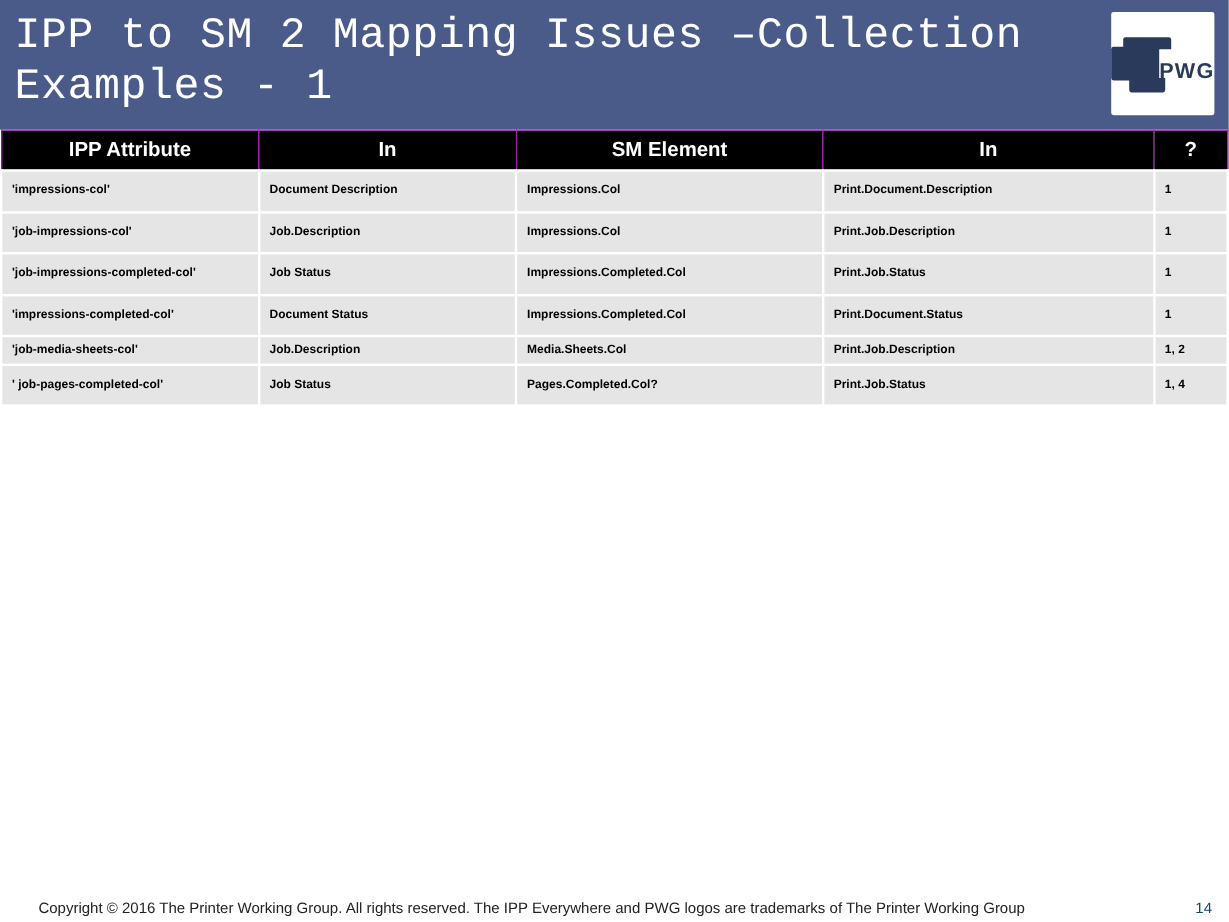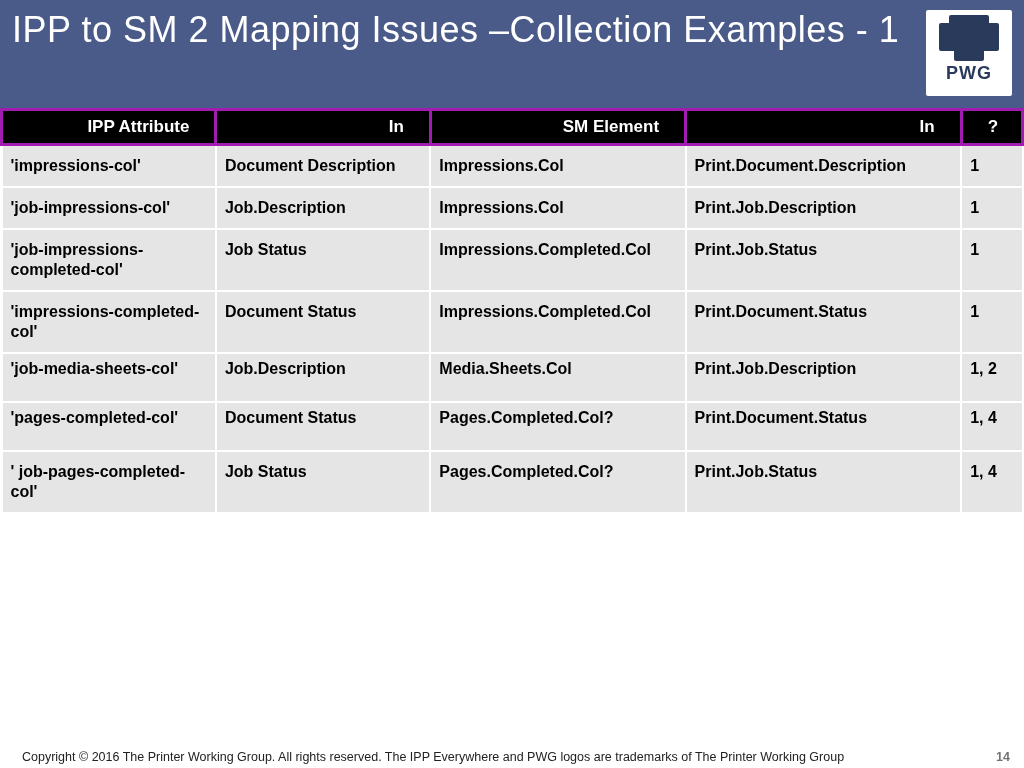--- a/index.html
+++ b/index.html
@@ -1,37 +1,37 @@
 <!DOCTYPE html>
 <html><head>
 <meta charset="utf-8">
 <style>
   * { margin: 0; padding: 0; box-sizing: border-box; }
   html, body { width: 1024px; height: 768px; font-family: Verdana, Arial, sans-serif; background: #fff; overflow: hidden; }
   .slide { width: 1024px; height: 768px; position: relative; }
   .title-bar { background: #4a5b8a; color: #fff; padding: 8px 12px 10px 12px; display: flex; align-items: flex-start; justify-content: space-between; height: 108px; }
-  .title-text { font-size: 36px; font-weight: 400; line-height: 1.2; letter-spacing: 0.5px; }
-  .logo { width: 86px; height: 86px; background: #fff; border-radius: 2px; display: flex; flex-direction: column; align-items: center; justify-content: center; position: relative; margin-top: 2px; }
+  .title-text { font-size: 36px; font-weight: 400; line-height: 1.2; letter-spacing: 0.5px; font-family: Liberation Mono, monospace; }
+  .logo { width: 86px; height: 86px; background: #fff; border-radius: 2px; display: flex; flex-direction: row; align-items: center; justify-content: center; position: relative; margin-top: 2px; }
   .logo-printer { width: 60px; height: 28px; background: #2a3a5a; position: relative; border-radius: 2px; }
   .logo-printer::before { content: ""; position: absolute; top: -8px; left: 10px; width: 40px; height: 10px; background: #2a3a5a; border-radius: 2px 2px 0 0; }
   .logo-printer::after { content: ""; position: absolute; bottom: -10px; left: 15px; width: 30px; height: 12px; background: #2a3a5a; border-radius: 0 0 2px 2px; }
   .logo-text { font-size: 18px; font-weight: 700; color: #2a3a5a; margin-top: 12px; letter-spacing: 1px; }
 
   table { width: 100%; border-collapse: collapse; table-layout: fixed; }
-  thead th { background: #000; color: #fff; text-align: right; font-weight: 700; font-size: 17px; padding: 6px 25px; border: 3px solid #a21caf; }
-  tbody td { background: #e5e5e5; font-weight: 700; font-size: 16px; padding: 10px 8px; border: 2px solid #fff; word-wrap: break-word; vertical-align: top; line-height: 1.25; }
-  tbody tr.tight td { padding-top: 5px; padding-bottom: 22px; }
+  thead th { background: #000; color: #fff; text-align: center; font-weight: 700; font-size: 17px; padding: 6px 25px; border: 1px solid #a21caf; }
+  tbody td { background: #e5e5e5; font-weight: 700; font-size: 10px; padding: 10px 8px; border: 2px solid #fff; word-wrap: break-word; vertical-align: top; line-height: 1.25; }
+  tbody tr.tight td { padding-top: 5px; padding-bottom: 4px; }
   col.c1 { width: 21%; }
   col.c2 { width: 21%; }
   col.c3 { width: 25%; }
   col.c4 { width: 27%; }
   col.c5 { width: 6%; }
 
-  .footer { position: absolute; bottom: 4px; left: 0; right: 0; display: flex; align-items: center; justify-content: space-between; padding: 0 14px 0 22px; font-size: 12.5px; color: #222; }
-  .footer .pg { color: #737373; font-weight: 700; }
+  .footer { position: absolute; bottom: 4px; left: 0; right: 0; display: flex; align-items: center; justify-content: space-between; padding: 0 14px 0 32px; font-size: 12.5px; color: #222; }
+  .footer .pg { color: #0c4a6e; font-weight: 400; }
 </style>
 </head>
 <body>
 
 <div class="slide">
   <div class="title-bar">
     <div class="title-text">IPP to SM 2 Mapping Issues –Collection Examples - 1</div>
     <div class="logo">
       <div class="logo-printer"></div>
       <div class="logo-text">PWG</div>
@@ -84,27 +84,20 @@
           <td>Print.Document.Status</td>
           <td>1</td>
         </tr>
         <tr class="tight">
           <td>'job-media-sheets-col'</td>
           <td>Job.Description</td>
           <td>Media.Sheets.Col</td>
           <td>Print.Job.Description</td>
           <td>1, 2</td>
         </tr>
-        <tr class="tight">
-          <td>'pages-completed-col'</td>
-          <td>Document Status</td>
-          <td>Pages.Completed.Col?</td>
-          <td>Print.Document.Status</td>
-          <td>1, 4</td>
-        </tr>
         <tr>
           <td>' job-pages-completed-col'</td>
           <td>Job Status</td>
           <td>Pages.Completed.Col?</td>
           <td>Print.Job.Status</td>
           <td>1, 4</td>
         </tr>
       </tbody>
   </table>
 

